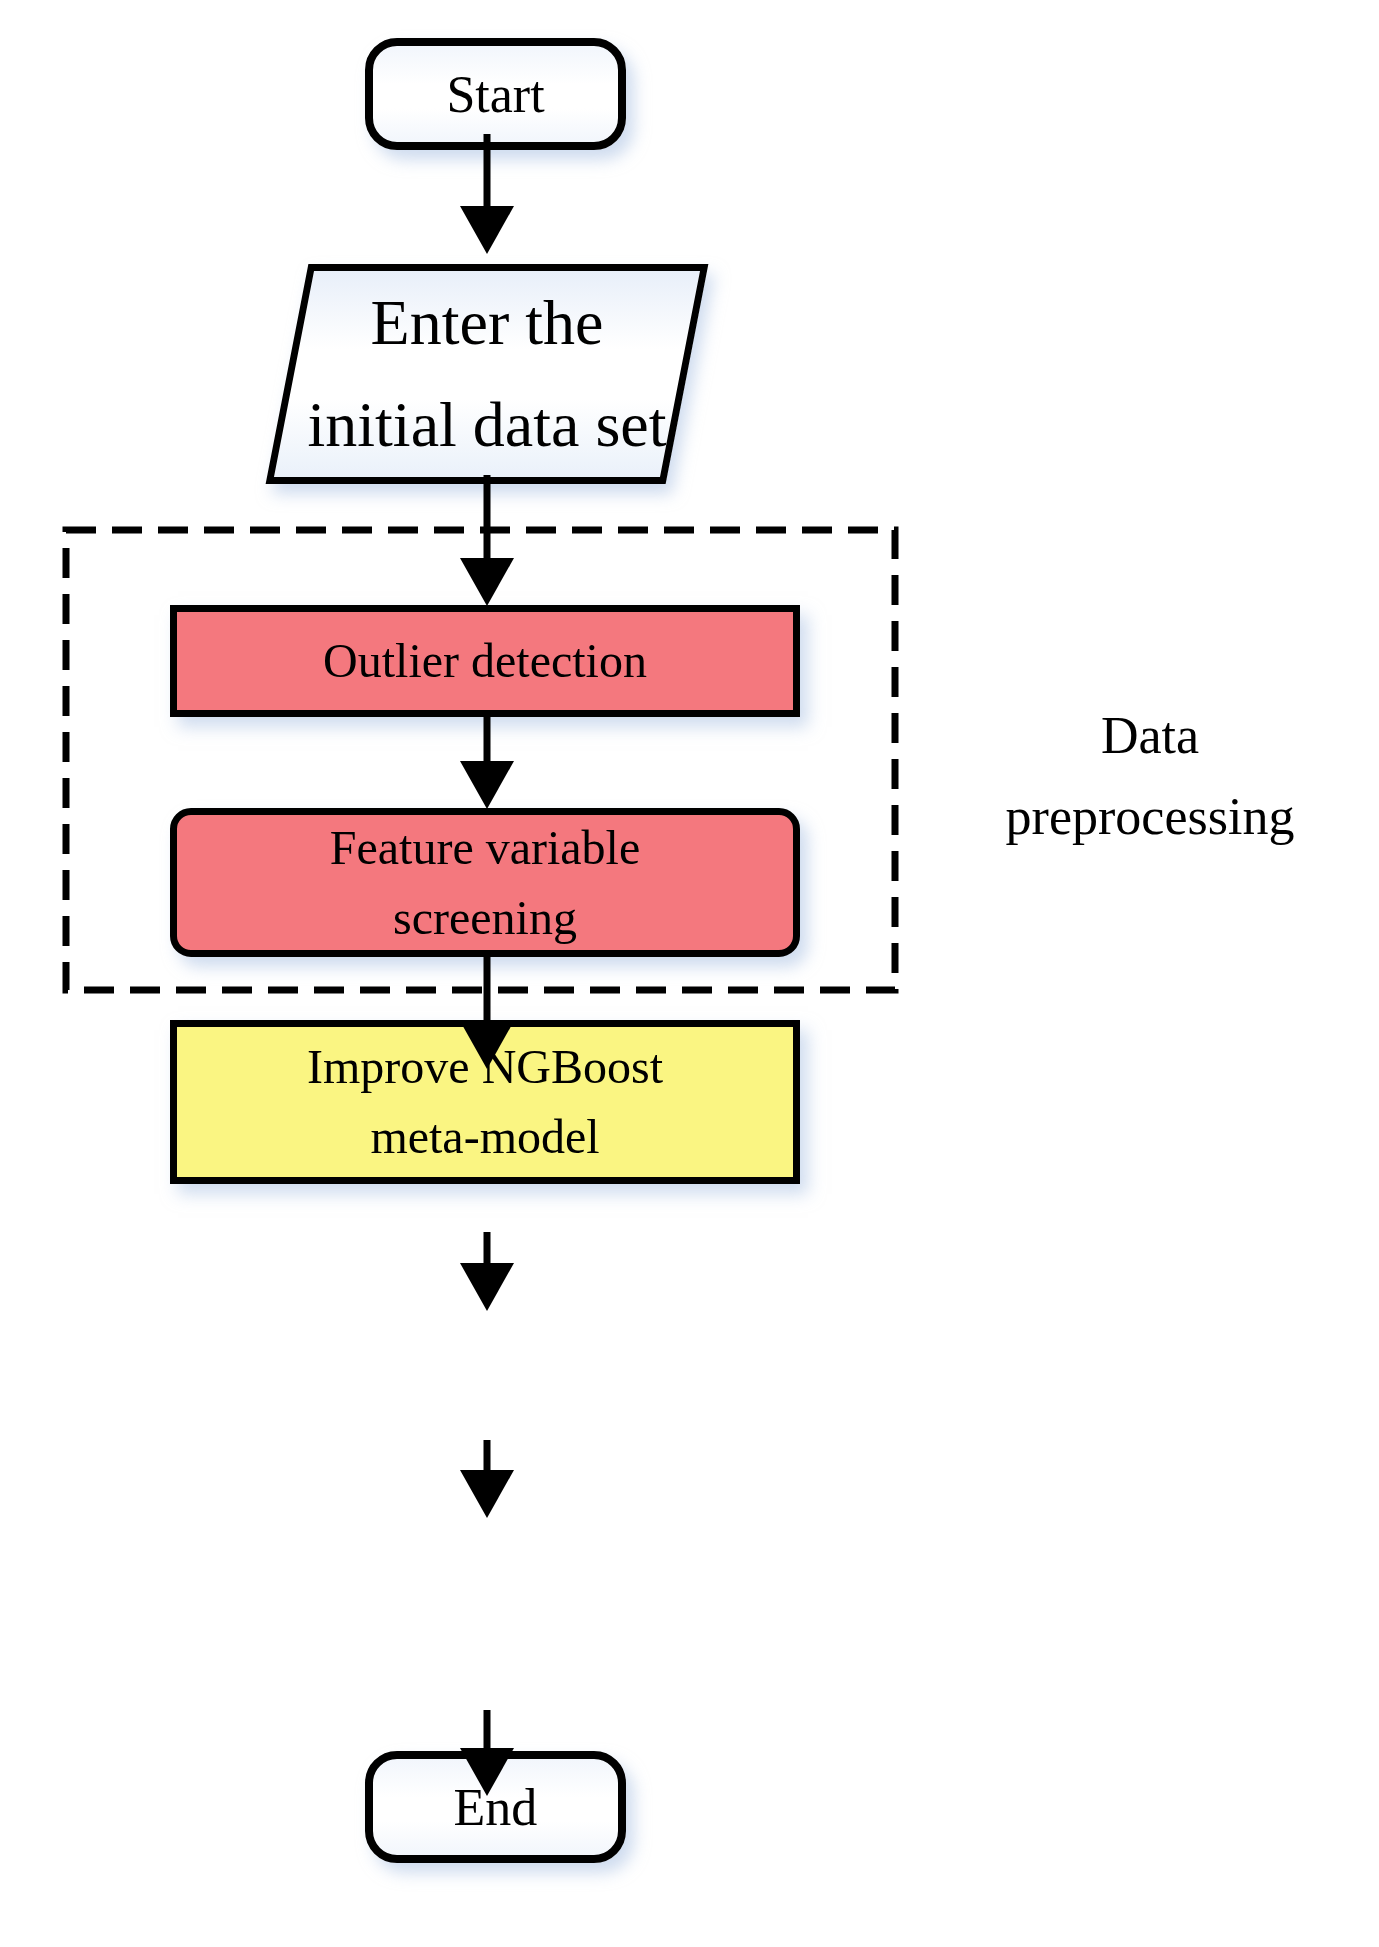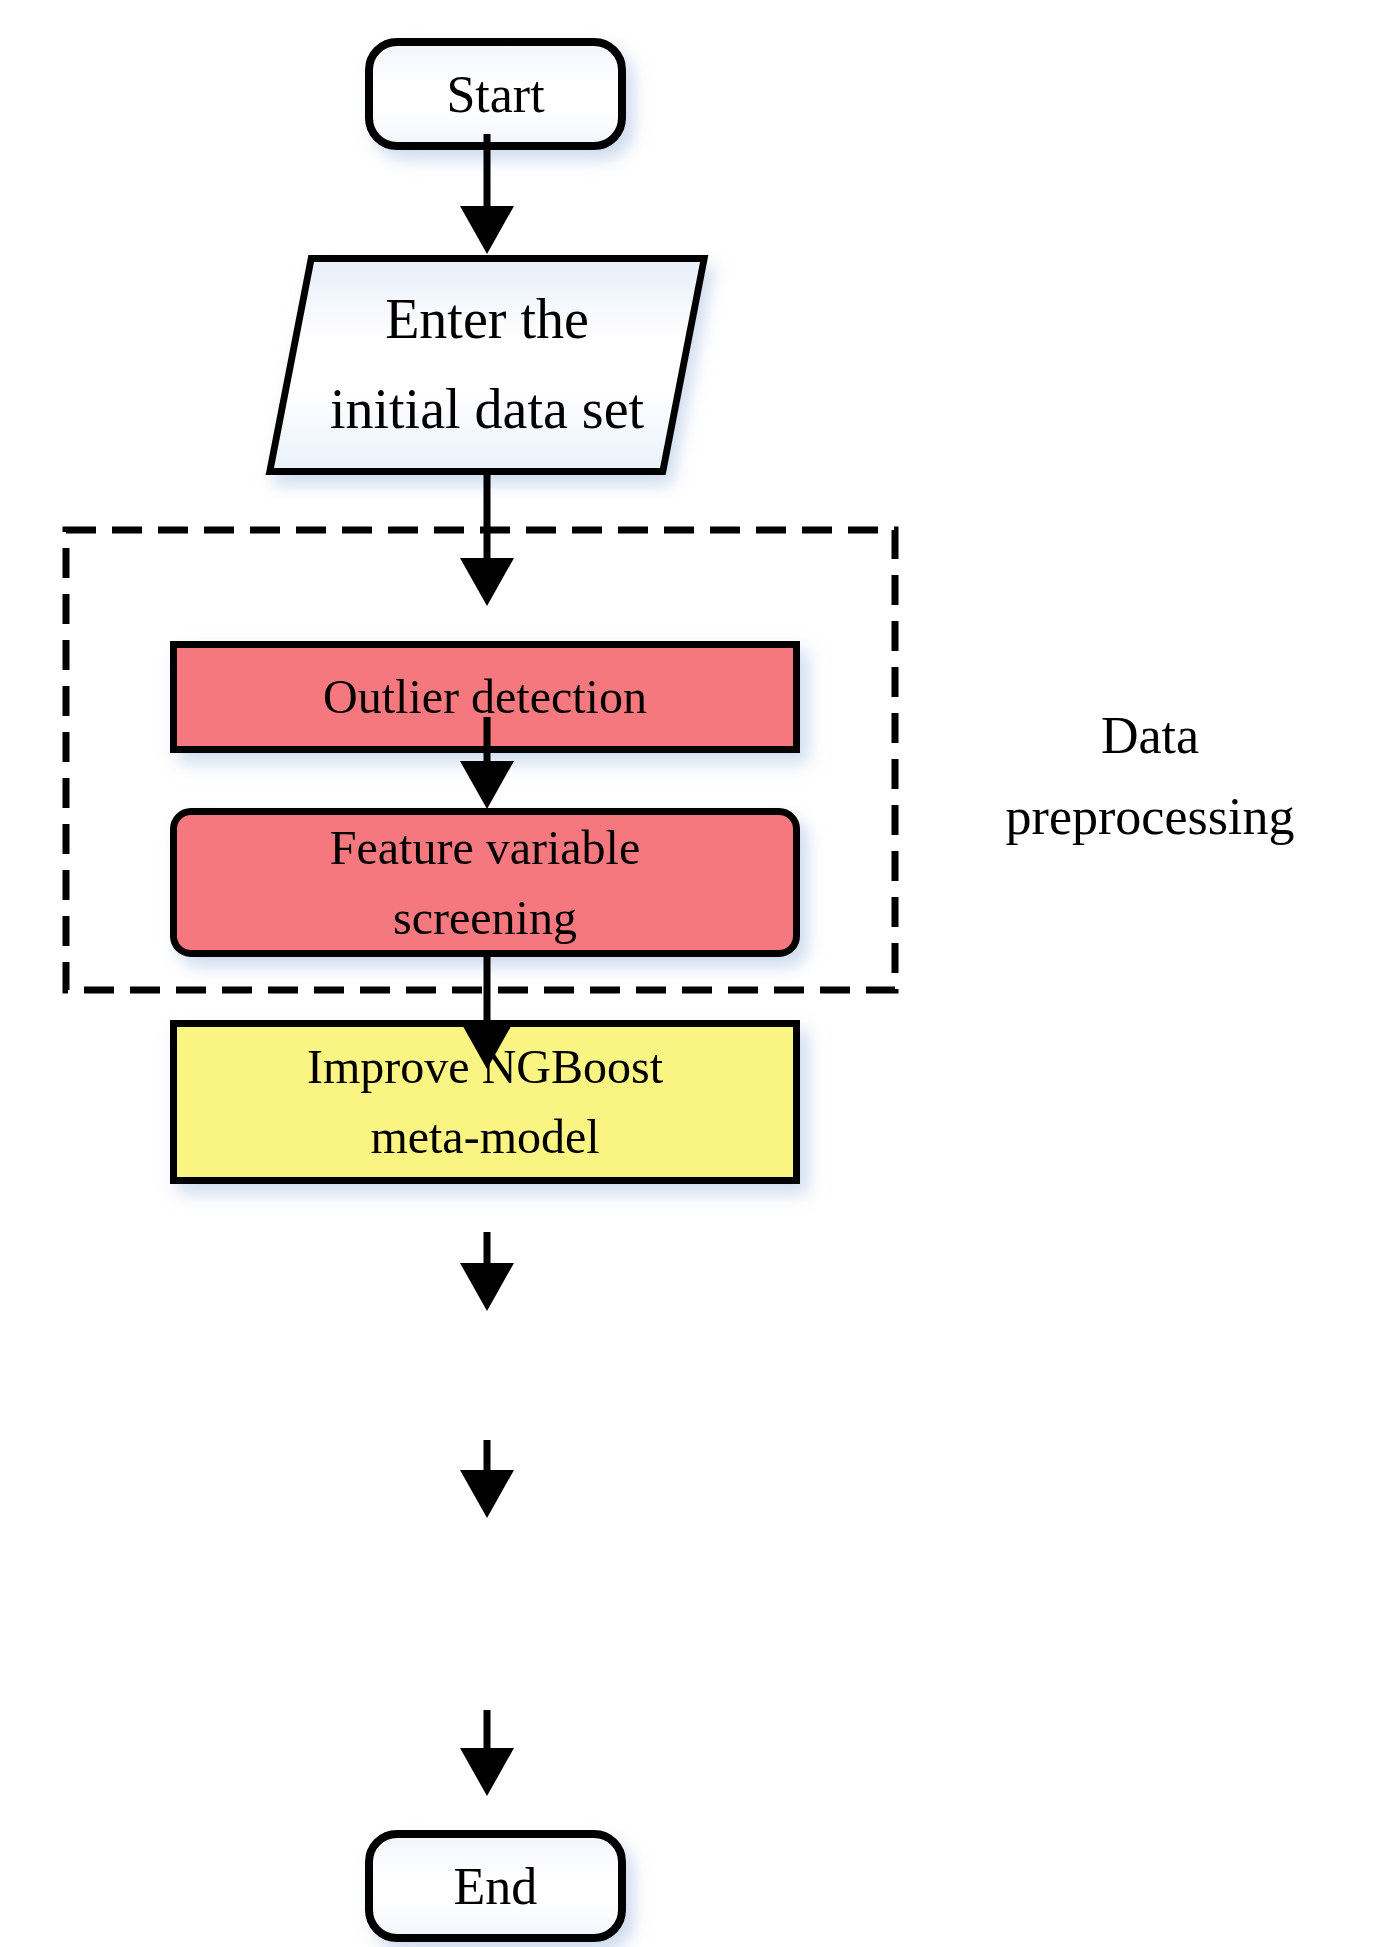--- a/index.html
+++ b/index.html
@@ -37,23 +37,24 @@
     box-sizing:border-box;
     box-shadow:8px 10px 16px rgba(168,192,226,0.55);
     font-size:48px;
     line-height:1.45;
     z-index:2;
   }
   
   .pgram{
     position:absolute;
     left:247px;width:480px;
-    font-size:56px;
+    font-size:64px;
     line-height:1.6;
     z-index:2;
+    margin-top:9px;
   }
   .pgram-bg{
     position:absolute;
     top:0;bottom:0;left:40px;right:40px;
     transform:skewX(-11deg);
     border:7px solid #000;
     background:linear-gradient(180deg,#e8eff9 0%,#ffffff 38%,#ffffff 62%,#eaf1fa 100%);
     box-shadow:8px 10px 16px rgba(168,192,226,0.55);
   }
   
@@ -82,40 +83,40 @@
   <div class="terminal" style="left:365px;top:38px;width:245px;height:96px;">
     <div class="node-text">Start</div>
   </div>
 
   <div class="pgram" style="top:255px;height:220px;">
     <div class="pgram-bg"></div>
     <div class="node-text">Enter the
 initial data set</div>
   </div>
 
-  <div class="process" style="top: 605px; height: 112px; background-color: rgb(244, 120, 126); margin-top: 36px;">
+  <div class="process" style="top: 605px; height: 112px; background-color: rgb(244, 120, 126);">
     <div class="node-text">Outlier detection</div>
   </div>
 
   <div class="process" style="top: 808px; height: 149px; background-color: rgb(244, 120, 126); border-radius: 21px;">
     <div class="node-text">Feature variable
 screening</div>
   </div>
 
   <div class="group-label">Data
 preprocessing</div>
 
   <div class="process" style="top: 1020px; height: 164px; background-color: rgb(250, 245, 130);">
     <div class="node-text">Improve NGBoost
 meta-model</div>
   </div>
 
 
 
-  <div class="terminal" style="left:365px;top:1830px;width:245px;height:96px;">
+  <div class="terminal" style="left:365px;top:1751px;width:245px;height:96px;">
     <div class="node-text">End</div>
   </div>
 
   <svg id="overlay" viewBox="0 0 1379 1947" xmlns="http://www.w3.org/2000/svg">
     <defs>
       <marker id="ah" markerUnits="userSpaceOnUse" markerWidth="54" markerHeight="60" refX="40" refY="27" orient="auto">
         <polygon points="0,0 0,54 48,27" fill="#000"></polygon>
       </marker>
     </defs>
 

